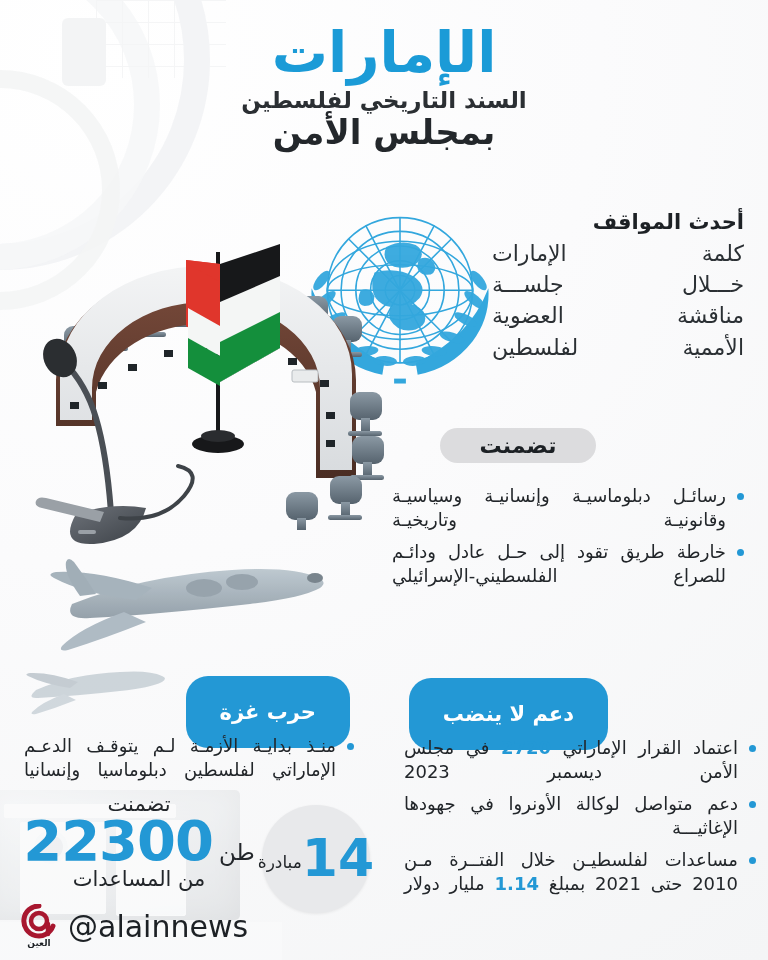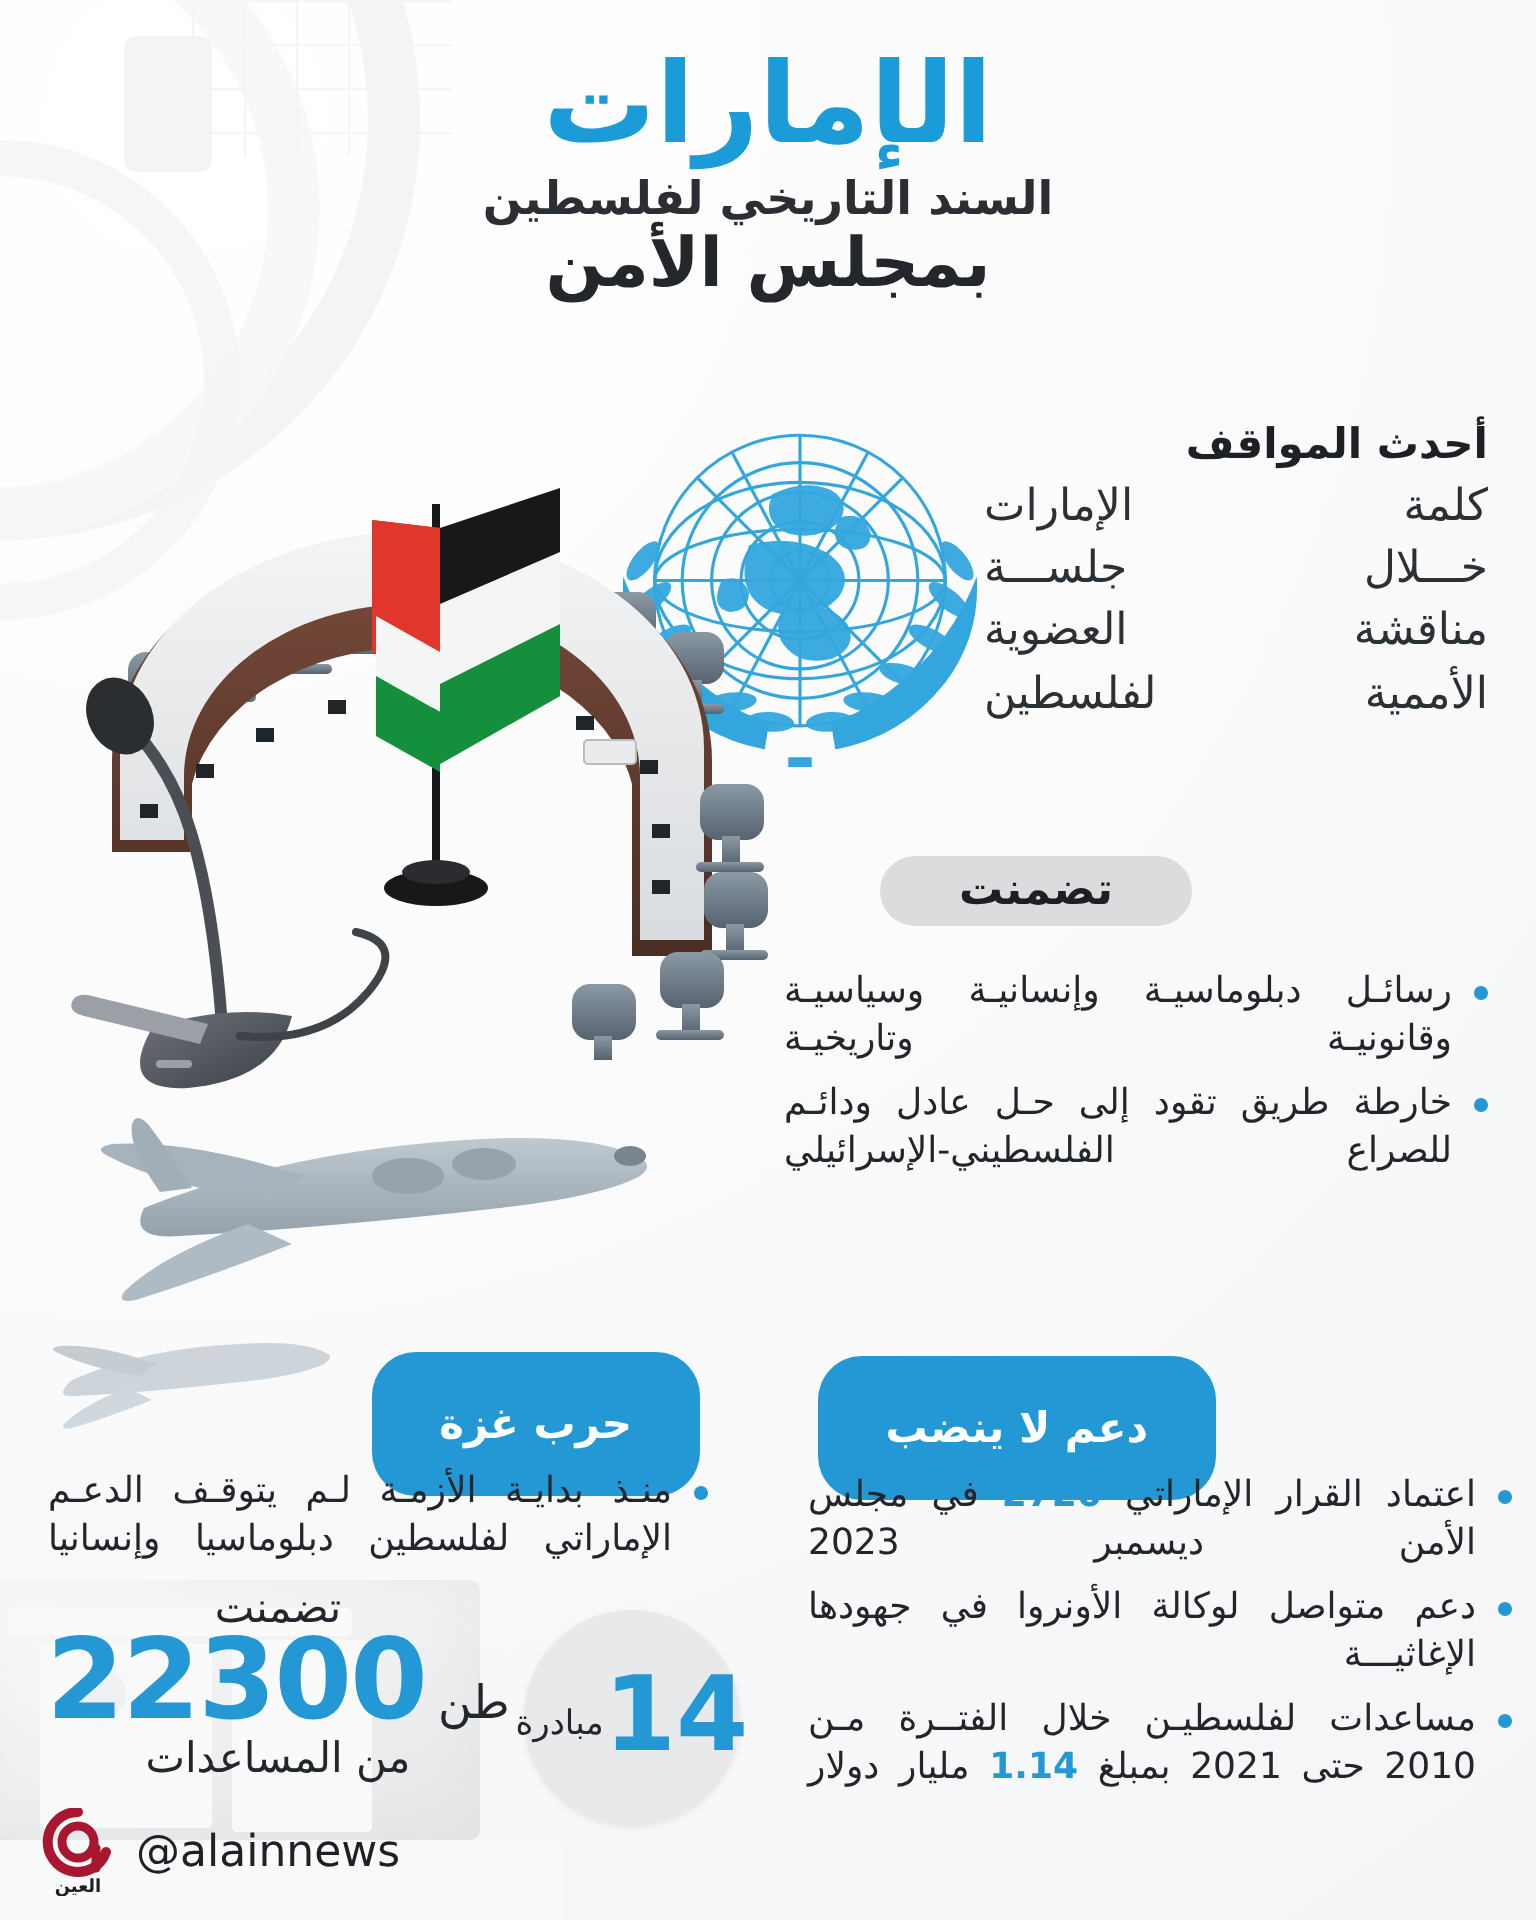--- a/index.html
+++ b/index.html
@@ -187,21 +187,21 @@
   .tons-stat .num {
     font-size:56px; font-weight:bold; color:#2398d5; line-height:1; letter-spacing:-1px;
   }
   .tons-stat .unit { font-size:23px; font-weight:normal; color:#23272b; }
   .tons-stat .sub { font-size:21px; color:#23272b; margin-top:-2px; }
 
   
   .footer { position:absolute; left:18px; top:902px; height:48px; z-index:10;
             display:flex; align-items:center; gap:8px; direction:ltr; }
   .logo-mark { position:relative; width:42px; height:44px; }
-  .logo-handle { font-size:22px; color:#1d2125; font-weight:normal; }
+  .logo-handle { font-size:30px; color:#1d2125; font-weight:normal; }
 </style>
 </head>
 <body>
 
 <div id="stage">
 
   <div class="bg-swirl s1"></div>
   <div class="bg-swirl s2"></div>
   <div class="bg-swirl s3"></div>
   <div class="bg-card"></div>

